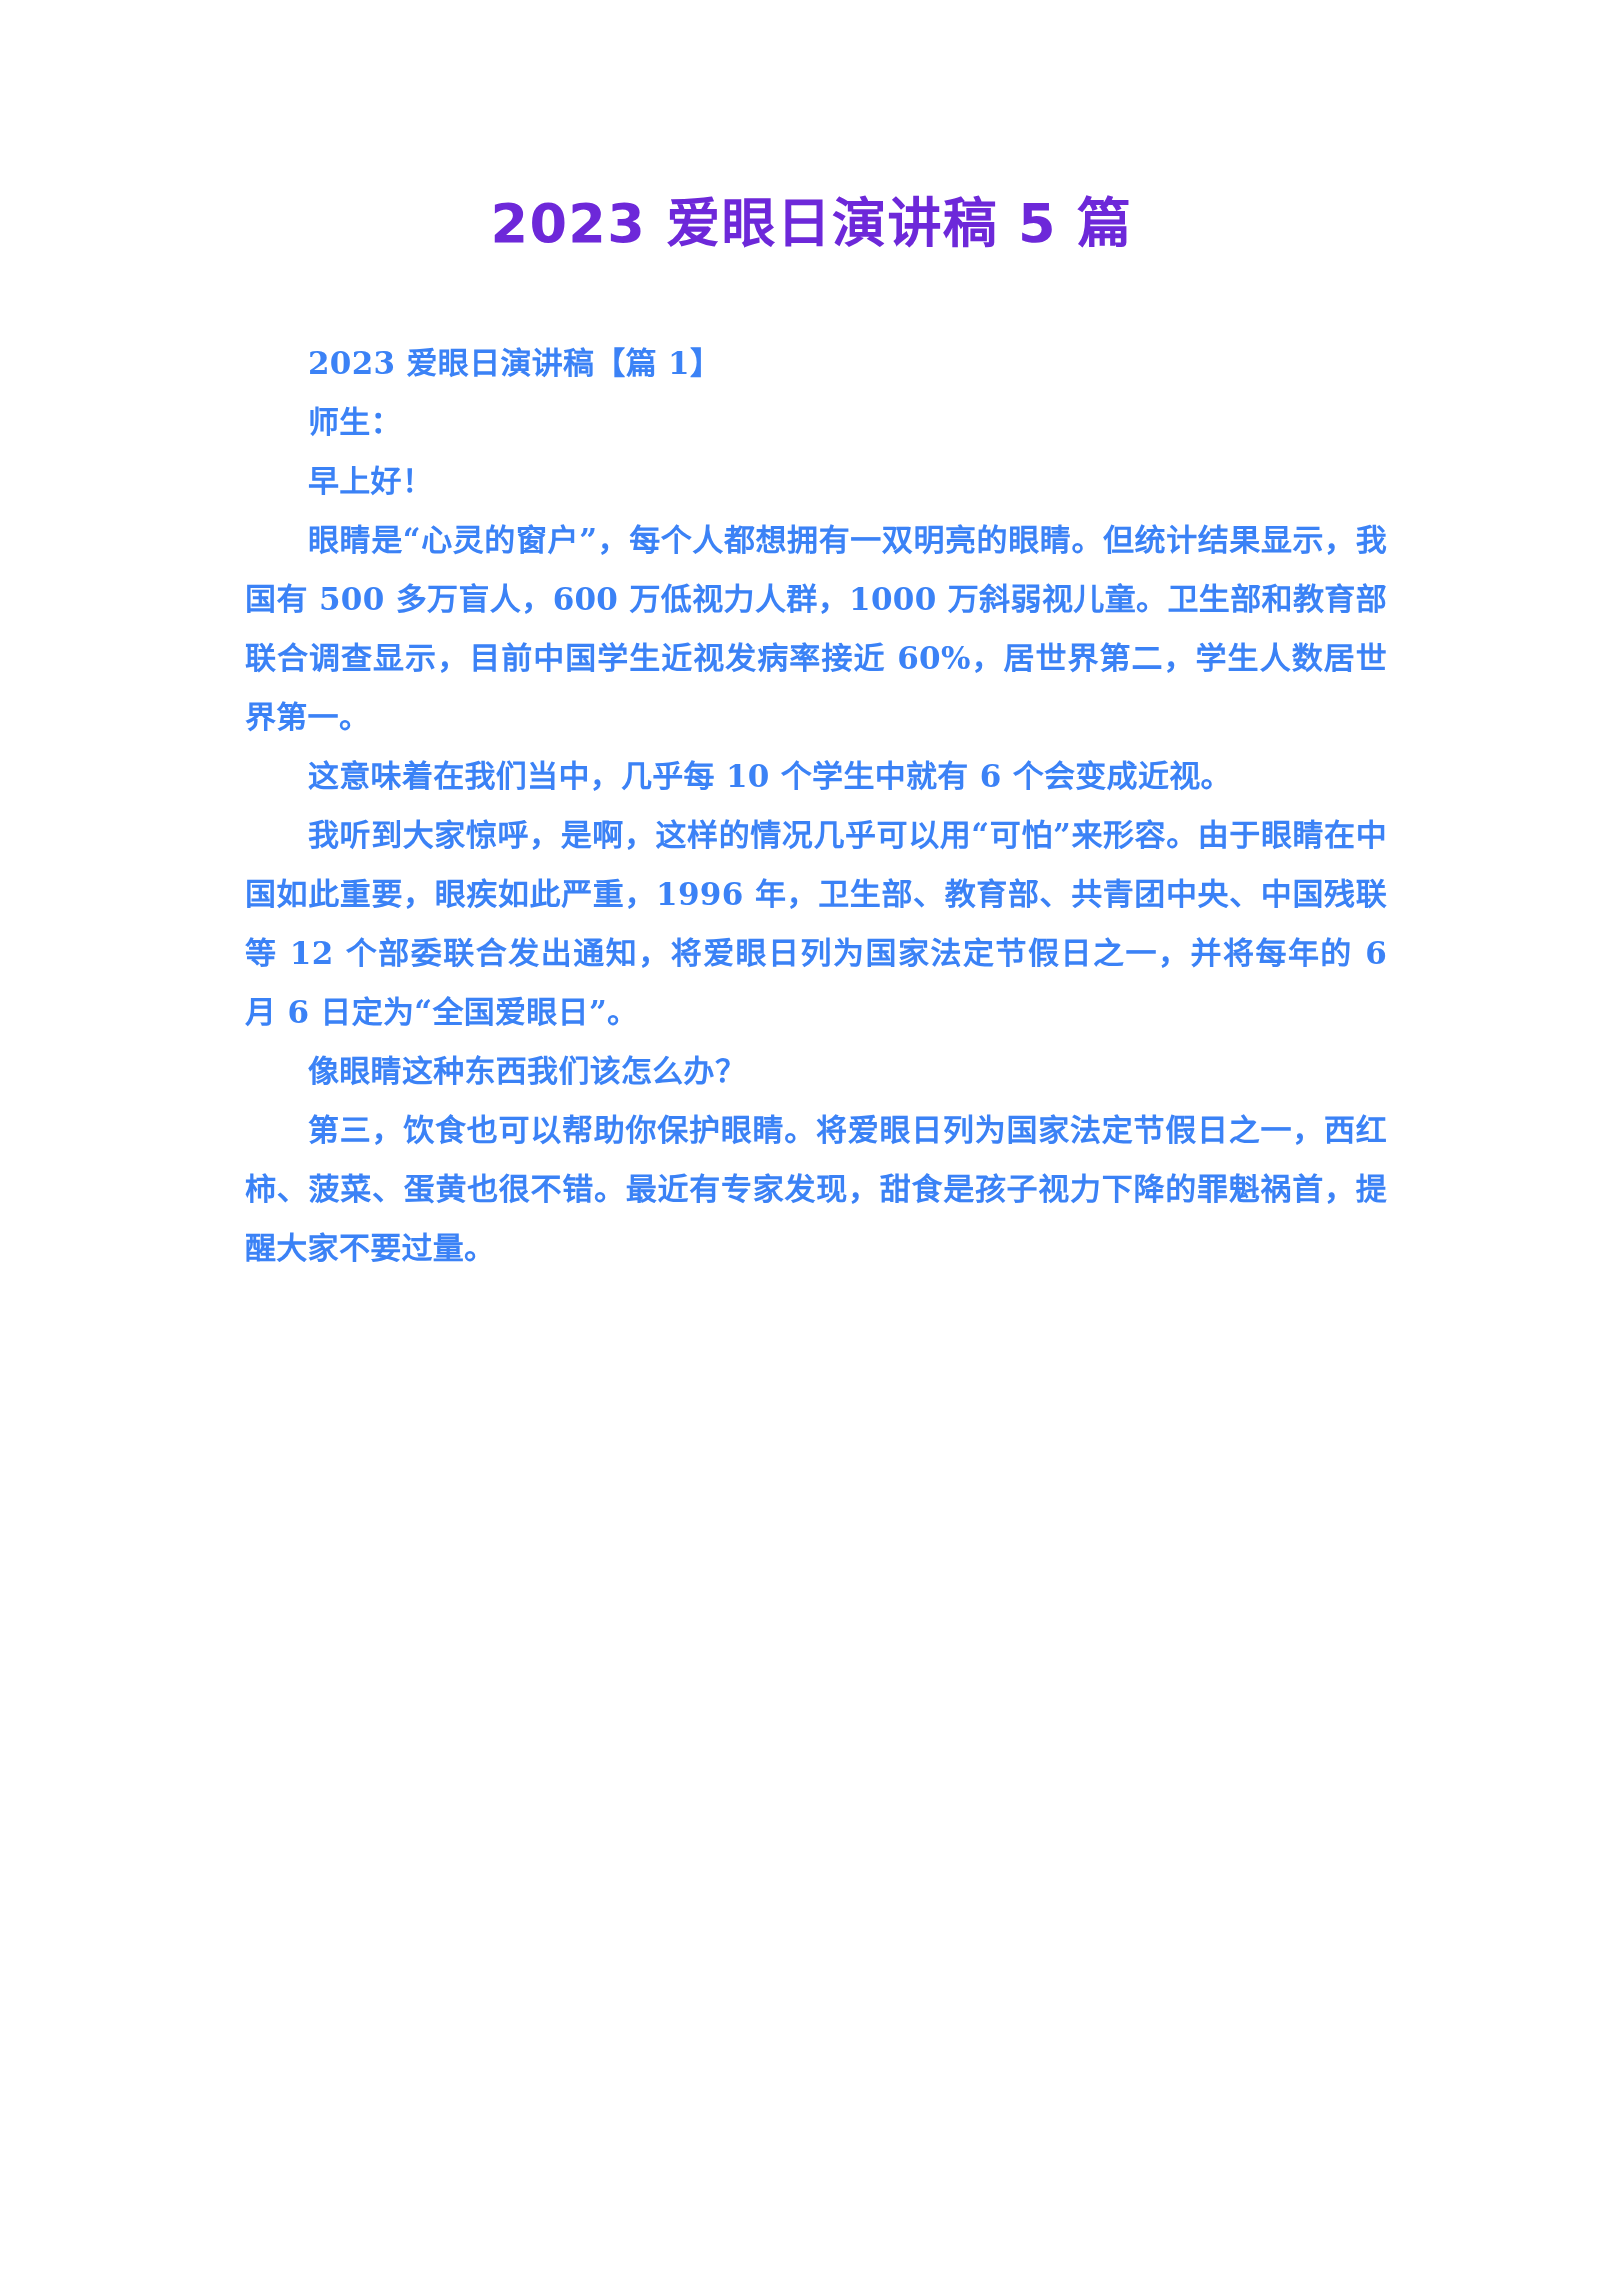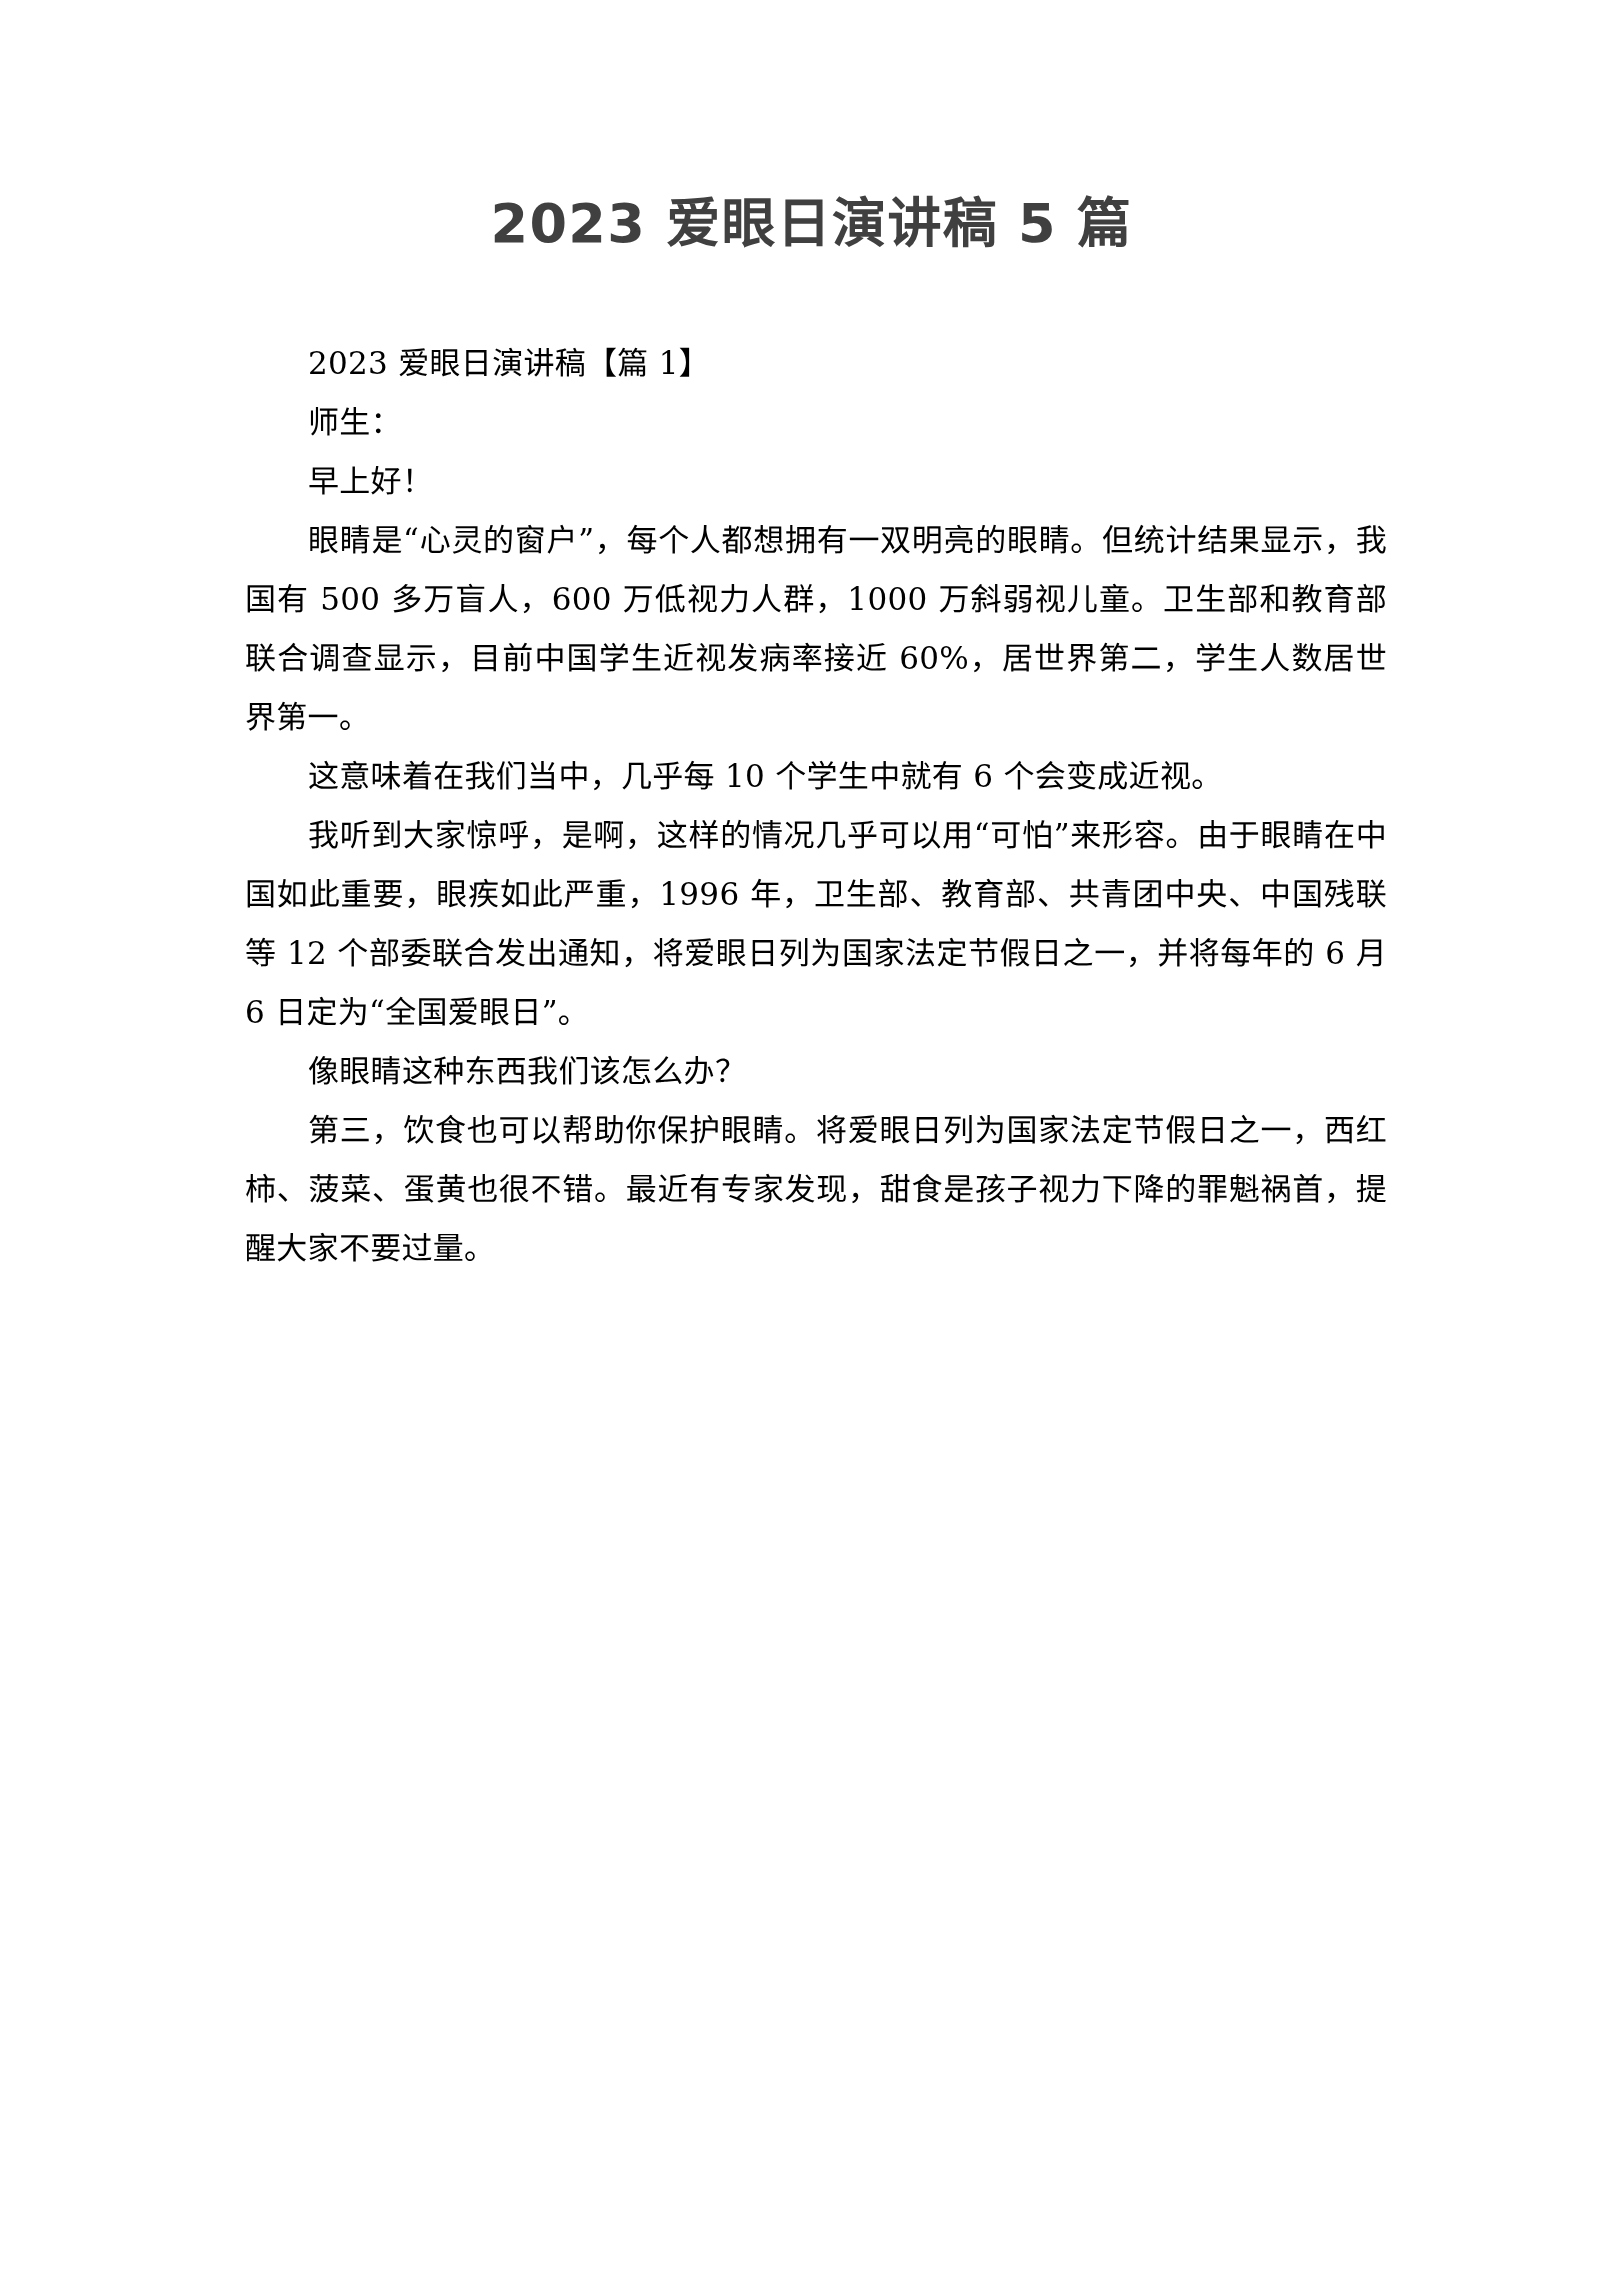--- a/index.html
+++ b/index.html
@@ -33,44 +33,45 @@
     position: absolute;
     left: 0;
     right: 0;
     top: 188px;
     text-align: center;
     font-family: "DejaVu Sans", "Liberation Sans", sans-serif;
     font-weight: 700;
     font-size: 54px;
     line-height: 72px;
     letter-spacing: 1.3px;
-    color: #404040;
+    color: #6d28d9;
     white-space: nowrap;
   }
 
   
   .body-block {
     position: absolute;
     left: 245px;
     top: 334px;
     width: 1142px;
   }
 
   .para {
     margin: 0 0 0 0;
     padding: 0;
     font-size: 31px;
     line-height: 59px;
     text-align: justify;
     text-justify: inter-character;
     text-align-last: left;
     letter-spacing: 0.3px;
-    color: #000000;
+    color: #3b82f6;
     word-break: break-all;
     overflow-wrap: anywhere;
+    font-weight: bold;
   }
 
   .para.indent {
     text-indent: 63px;
   }
 
   
   .para + .para {
     margin-top: 0px;
   }

